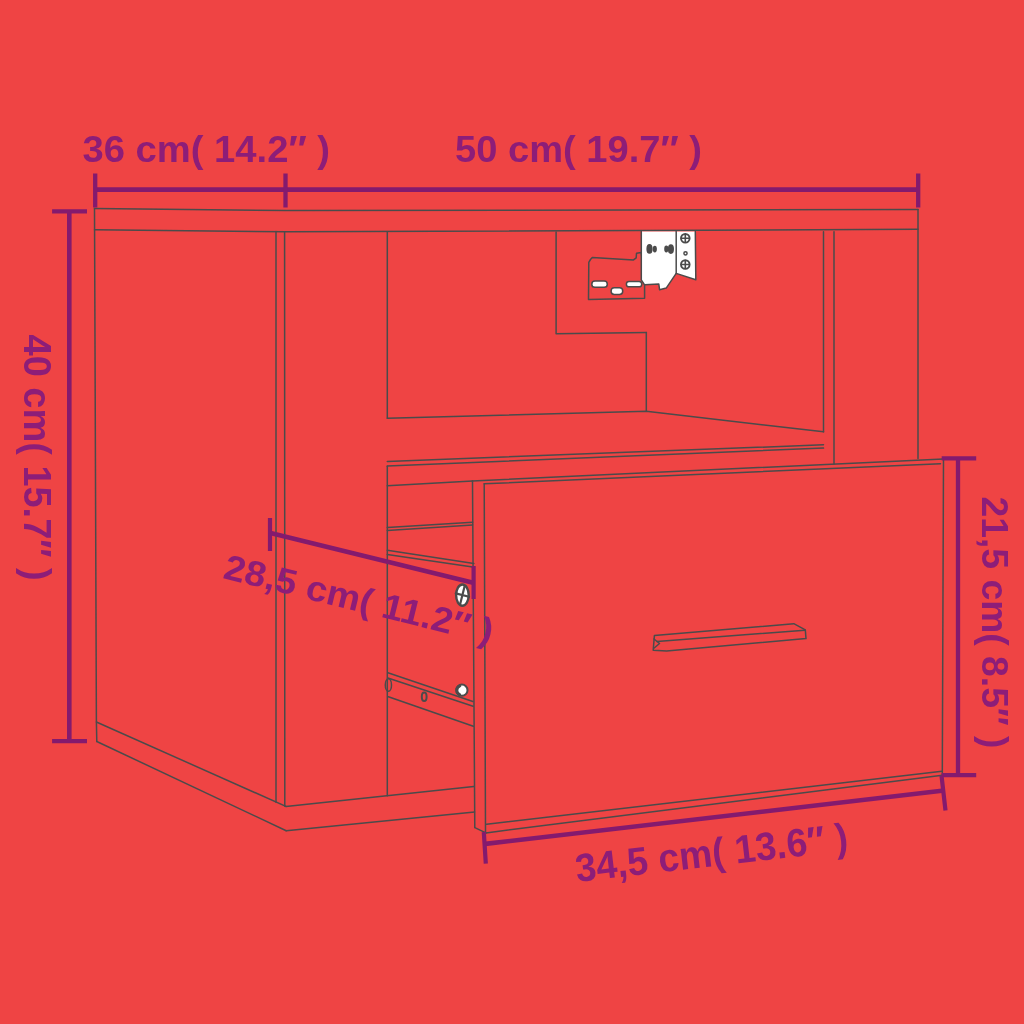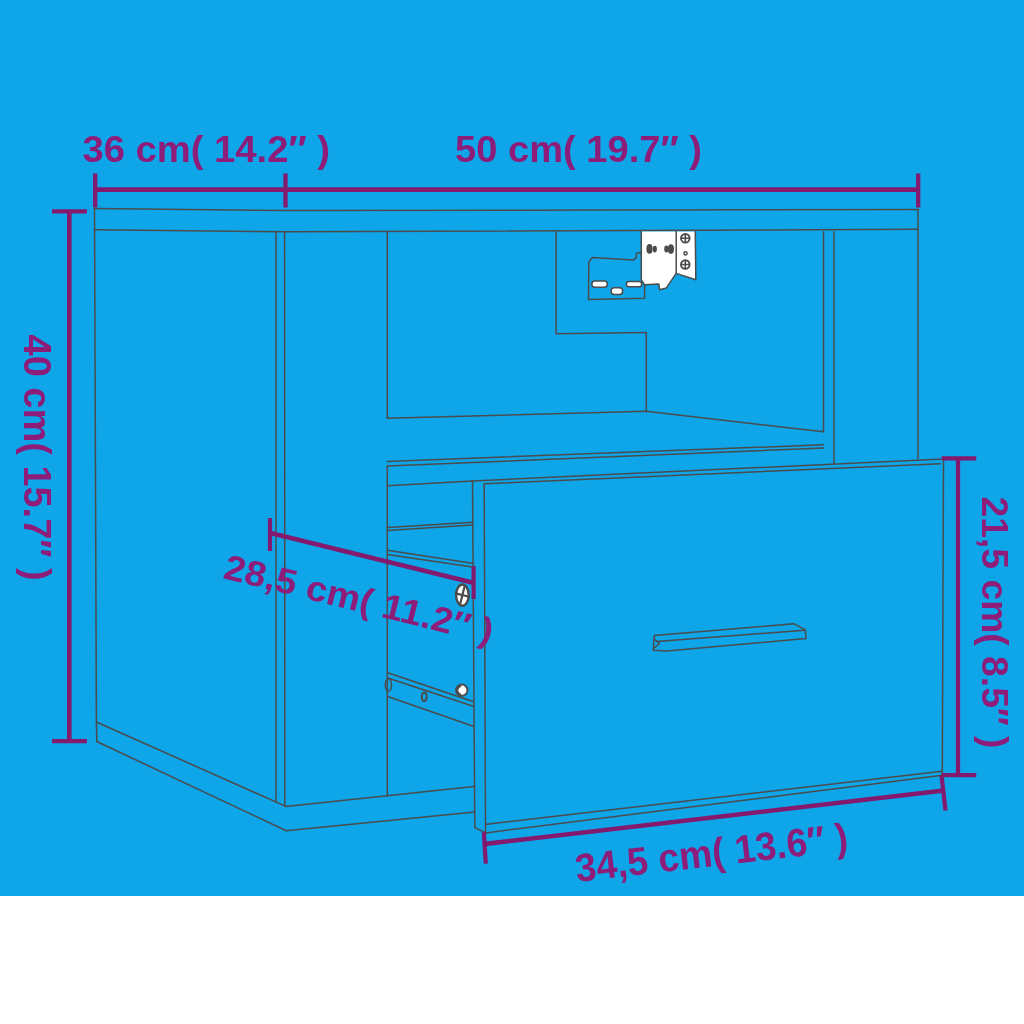--- a/index.html
+++ b/index.html
@@ -1,16 +1,16 @@
 <!DOCTYPE html>
 <html><head>
 <meta charset="utf-8">
 <style>
   html,body{margin:0;padding:0;background:#ffffff;}
-  .wrap{width:1024px;height:896px;position:relative;overflow:hidden;background:#0ea5e9;}
+  .wrap{width:1024px;height:1024px;position:relative;overflow:hidden;background:#ef4444;}
   svg{display:block;}
   text{font-family:"Liberation Sans", sans-serif;font-weight:bold;fill:#8d1d78;}
 </style>
 </head>
 <body>
 <div class="wrap">
 <svg width="1024" height="1024" viewBox="0 0 1024 1024">
   <g fill="none" stroke="#4b4b4b" stroke-width="1.5" stroke-linejoin="round" stroke-linecap="round">
 
     <path d="M94.5,208.6 L287,210.6 L918,209.6"></path>

